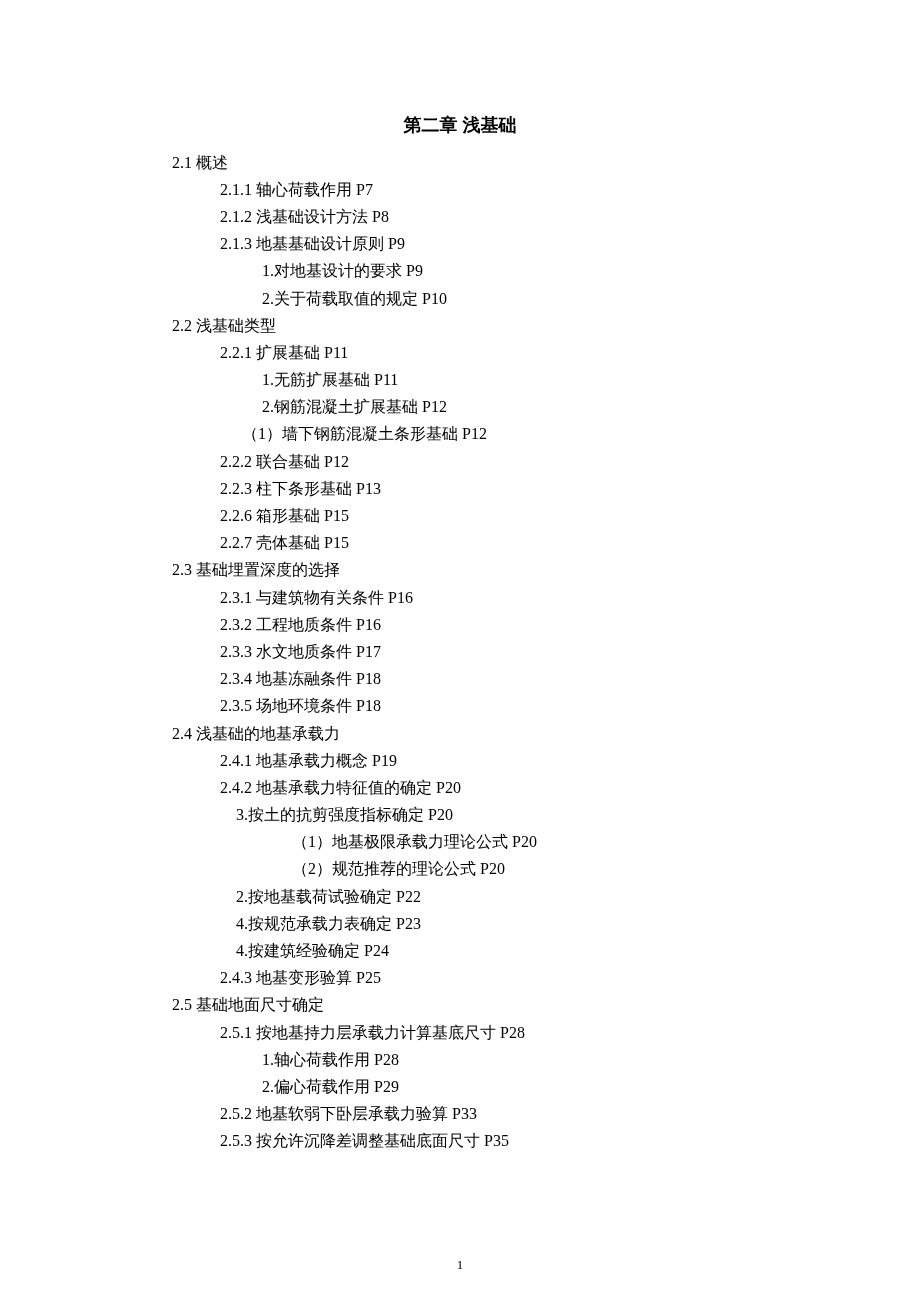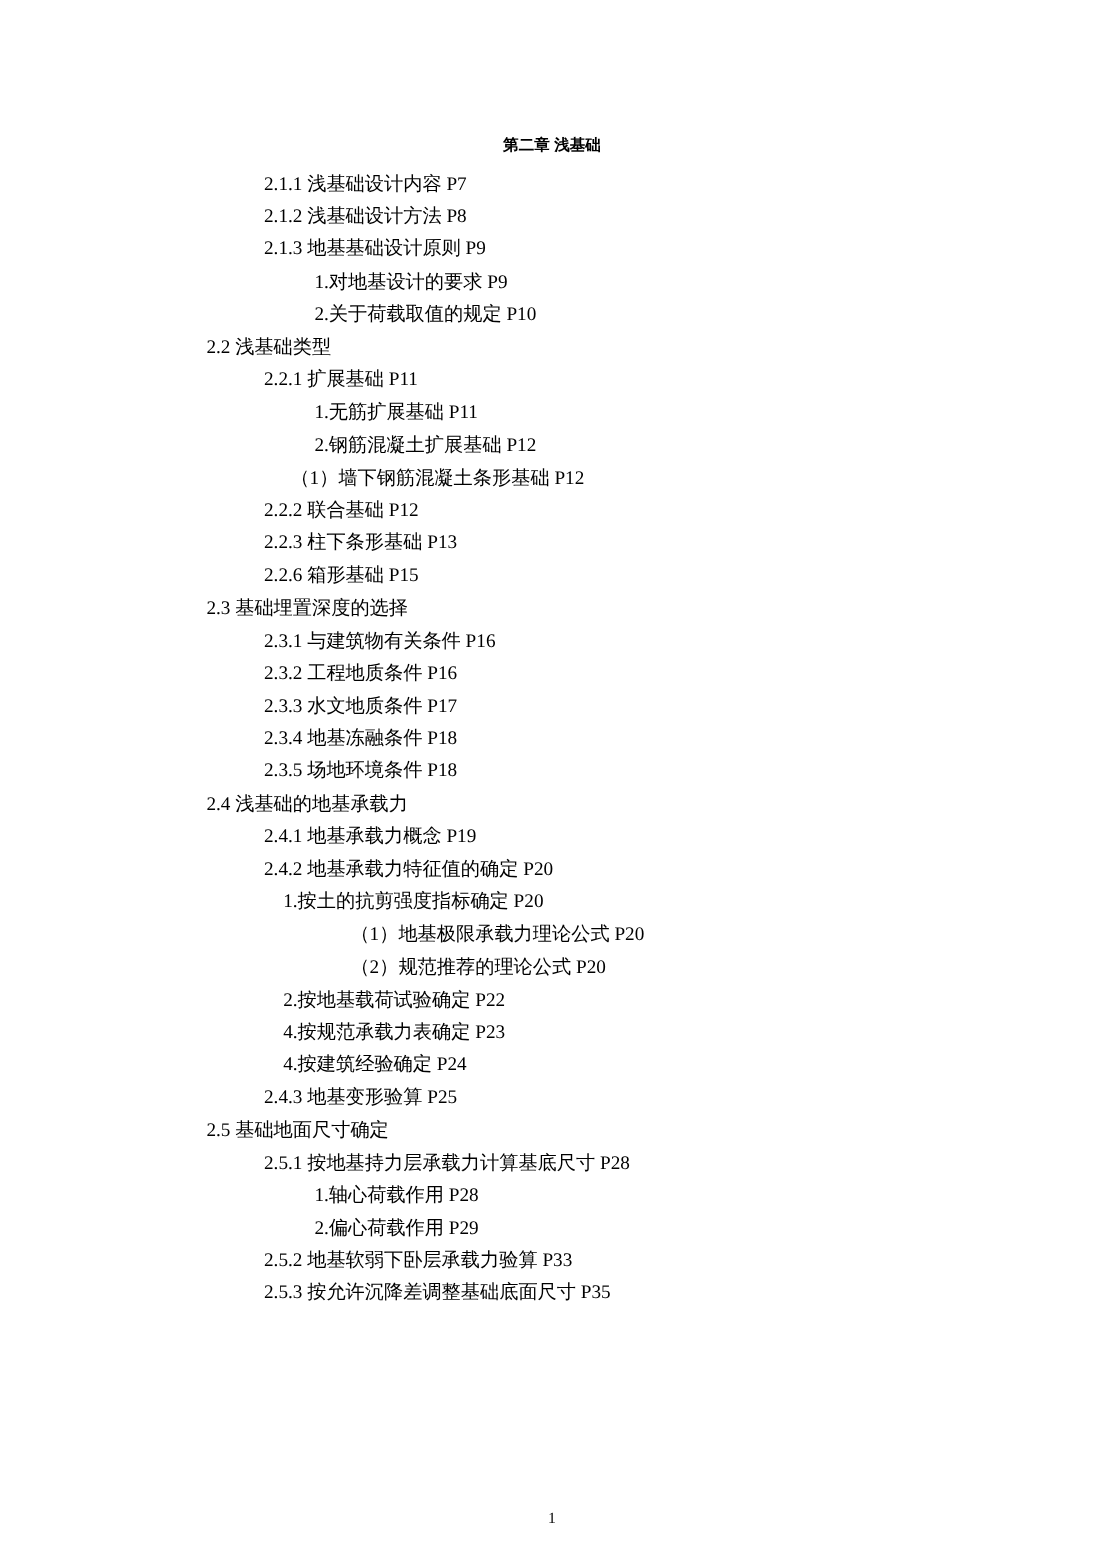--- a/index.html
+++ b/index.html
@@ -10,21 +10,21 @@
       font-family: "SimSun", "宋体", serif;
       font-size: 16px;
       line-height: 1.7;
       color: #000;
       padding-top: 110px;
     }
     .title {
       text-align: center;
       font-family: "SimHei", "黑体", sans-serif;
       font-weight: bold;
-      font-size: 13px;
+      font-size: 18px;
       margin-bottom: 8px;
     }
     .content {
       margin-left: 172px;
     }
     .l1 { margin-left: 0; }
     .l2 { margin-left: 48px; }
     .l3 { margin-left: 90px; }
     .l4 { margin-left: 70px; }
     .l3b { margin-left: 64px; }
@@ -37,43 +37,45 @@
       text-align: center;
       font-size: 13px;
     }
   </style>
 </head>
 <body>
 
 <div class="title">第二章 浅基础</div>
 
 <div class="content" id="toc-container">
-    <div class="l2">2.1.1 浅基础设计内容 P7</div>
+    <div class="l1">2.1 概述</div>
+    <div class="l2">2.1.1 轴心荷载作用 P7</div>
     <div class="l2">2.1.2 浅基础设计方法 P8</div>
     <div class="l2">2.1.3 地基基础设计原则 P9</div>
     <div class="l3">1.对地基设计的要求 P9</div>
     <div class="l3">2.关于荷载取值的规定 P10</div>
     <div class="l1">2.2 浅基础类型</div>
     <div class="l2">2.2.1 扩展基础 P11</div>
     <div class="l3">1.无筋扩展基础 P11</div>
     <div class="l3">2.钢筋混凝土扩展基础 P12</div>
     <div class="l4">（1）墙下钢筋混凝土条形基础 P12</div>
     <div class="l2">2.2.2 联合基础 P12</div>
     <div class="l2">2.2.3 柱下条形基础 P13</div>
     <div class="l2">2.2.6 箱形基础 P15</div>
+    <div class="l2">2.2.7 壳体基础 P15</div>
     <div class="l1">2.3 基础埋置深度的选择</div>
     <div class="l2">2.3.1 与建筑物有关条件 P16</div>
     <div class="l2">2.3.2 工程地质条件 P16</div>
     <div class="l2">2.3.3 水文地质条件 P17</div>
     <div class="l2">2.3.4 地基冻融条件 P18</div>
     <div class="l2">2.3.5 场地环境条件 P18</div>
     <div class="l1">2.4 浅基础的地基承载力</div>
     <div class="l2">2.4.1 地基承载力概念 P19</div>
     <div class="l2">2.4.2 地基承载力特征值的确定 P20</div>
-    <div class="l3b">1.按土的抗剪强度指标确定 P20</div>
+    <div class="l3b">3.按土的抗剪强度指标确定 P20</div>
     <div class="l4b">（1）地基极限承载力理论公式 P20</div>
     <div class="l4b">（2）规范推荐的理论公式 P20</div>
     <div class="l3b">2.按地基载荷试验确定 P22</div>
     <div class="l3b">4.按规范承载力表确定 P23</div>
     <div class="l3b">4.按建筑经验确定 P24</div>
     <div class="l2">2.4.3 地基变形验算 P25</div>
     <div class="l1">2.5 基础地面尺寸确定</div>
     <div class="l2">2.5.1 按地基持力层承载力计算基底尺寸 P28</div>
     <div class="l3">1.轴心荷载作用 P28</div>
     <div class="l3">2.偏心荷载作用 P29</div>

